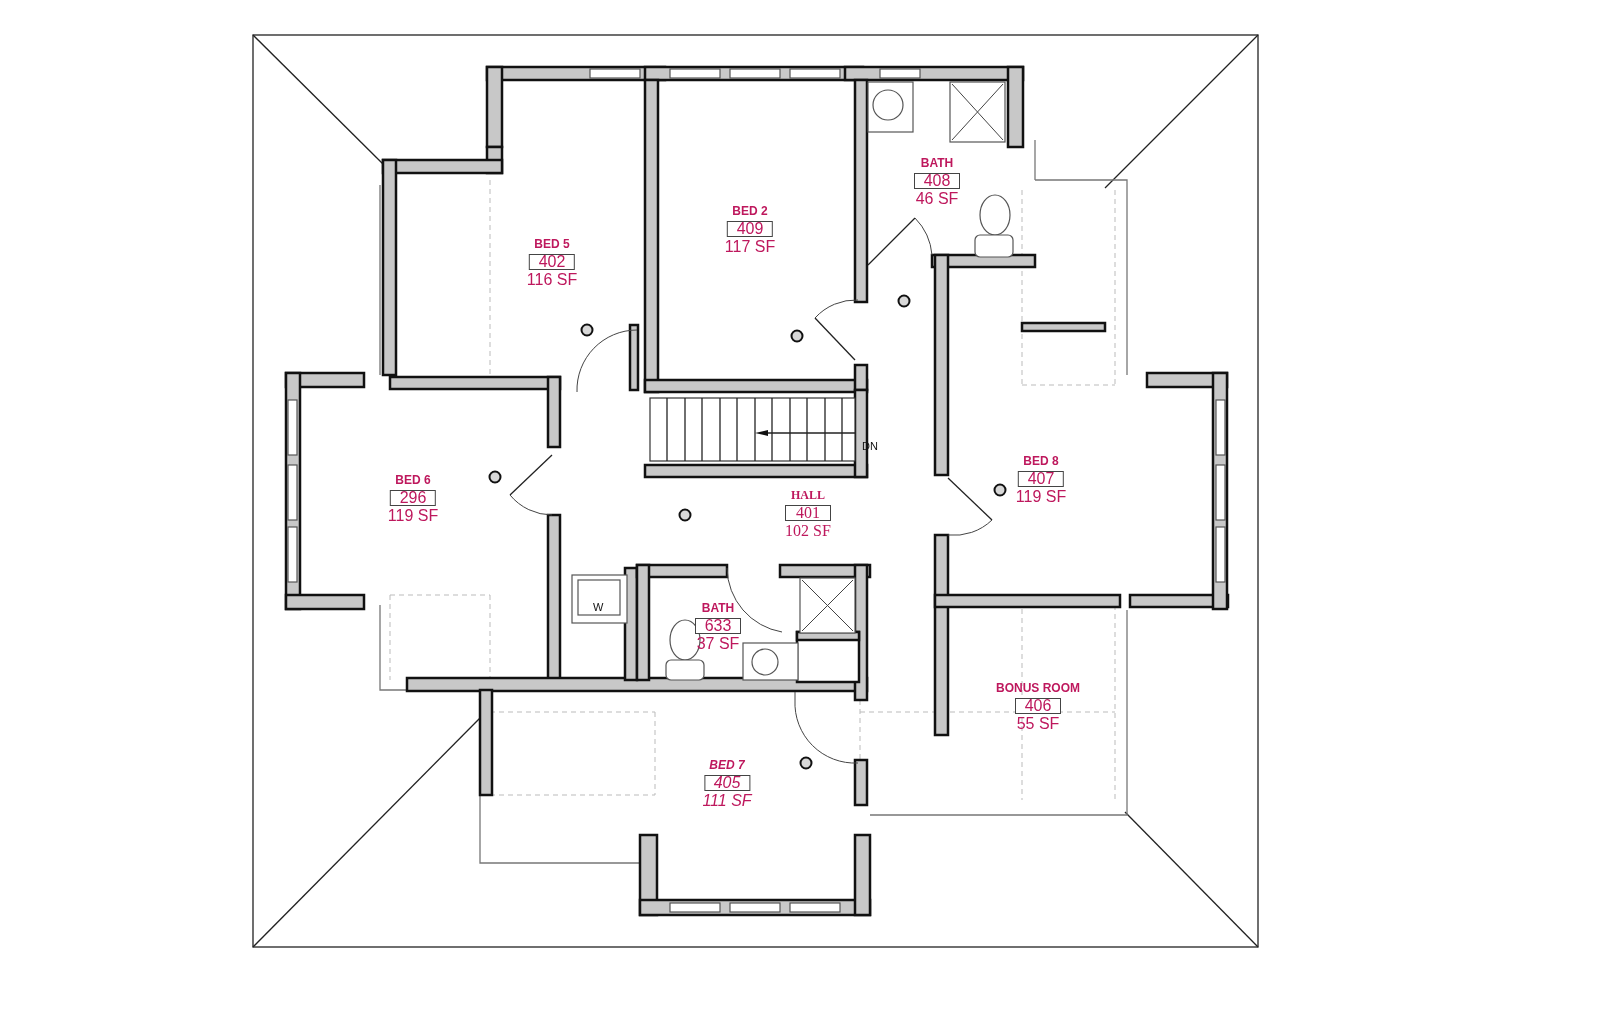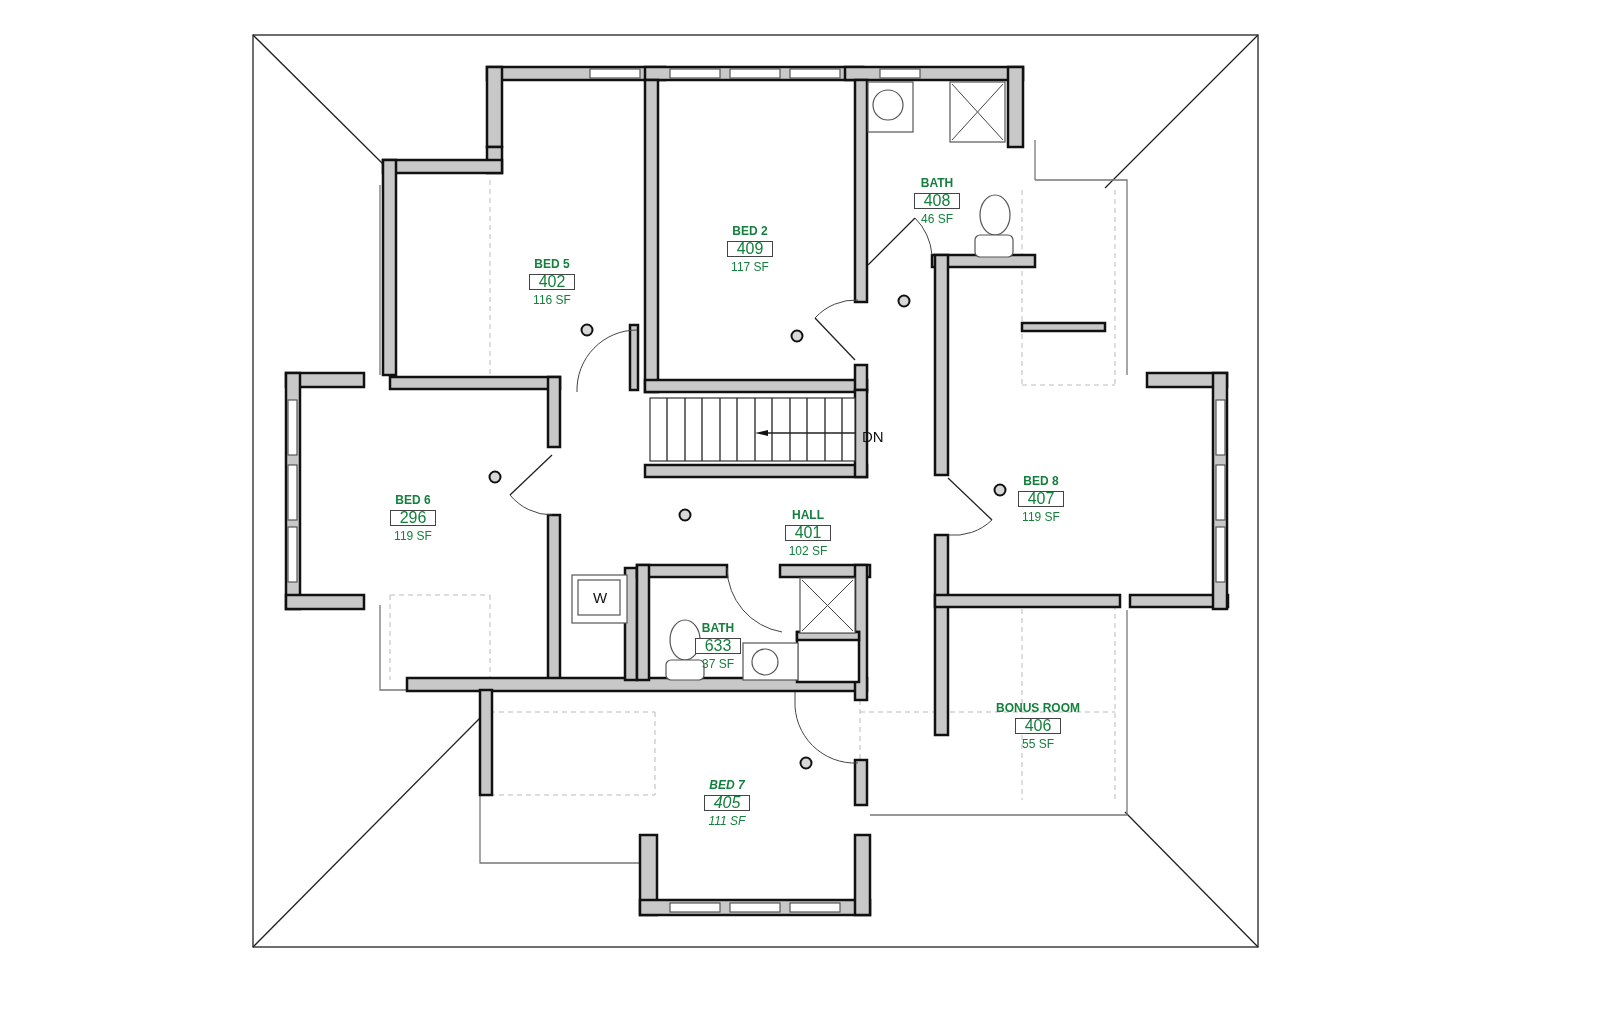--- a/index.html
+++ b/index.html
@@ -4,25 +4,25 @@
 <style>
   html, body { margin:0; padding:0; background:#ffffff; }
   body { width:1600px; height:1035px; position:relative; overflow:hidden; font-family:"Liberation Sans", sans-serif; }
   svg { position:absolute; left:0; top:0; }
   .wall { fill:#c8c8c8; stroke:#111; stroke-width:2.5; }
   .thin { fill:none; stroke:#222; stroke-width:1.3; }
   .dash { fill:none; stroke:#bbb; stroke-width:1; stroke-dasharray:5 4; }
   .fix { fill:#fff; stroke:#555; stroke-width:1.2; }
   .door { fill:none; stroke:#444; stroke-width:1; }
   .light { fill:#d8d8d8; stroke:#111; stroke-width:2; }
-  .label { position:absolute; text-align:center; transform:translateX(-50%); color:#15803d;margin-top:20px; }
+  .label { position:absolute; text-align:center; transform:translateX(-50%); color:#be185d; }
   .label .name { font-weight:bold; font-size:12px; display:block; line-height:16px; white-space:nowrap; }
   .label .num { display:inline-block; border:1px solid #444; width:44px; font-size:16px; line-height:14px; margin:2px 0; background:#fff; }
-  .label .area { font-size:12px; display:block; line-height:16px; white-space:nowrap; }
-  .tag { position:absolute; font-size:15px; color:#111; }
+  .label .area { font-size:16px; display:block; line-height:16px; white-space:nowrap; }
+  .tag { position:absolute; font-size:11px; color:#111;margin-top:12px; }
 </style>
 </head>
 <body>
 
 <svg width="1600" height="1035" viewBox="0 0 1600 1035">
 
   <g>
     <rect x="253" y="35" width="1005" height="912" class="thin"></rect>
     <line x1="253" y1="35" x2="385" y2="166" class="thin"></line>
     <line x1="1258" y1="35" x2="1105" y2="188" class="thin"></line>
@@ -209,21 +209,21 @@
 <div class="label" style="left:937px; top:155px;">
   <span class="name">BATH</span>
   <span class="num">408</span>
   <span class="area">46 SF</span>
 </div>
 <div class="label" style="left:413px; top:472px;">
   <span class="name">BED 6</span>
   <span class="num">296</span>
   <span class="area">119 SF</span>
 </div>
-<div class="label" style="left:808px; top:487px;">
+<div class="label" style="left:808px; top:487px;font-family:Liberation Serif, serif;">
   <span class="name">HALL</span>
   <span class="num">401</span>
   <span class="area">102 SF</span>
 </div>
 <div class="label" style="left:1041px; top:453px;">
   <span class="name">BED 8</span>
   <span class="num">407</span>
   <span class="area">119 SF</span>
 </div>
 <div class="label" style="left:718px; top:600px;">

